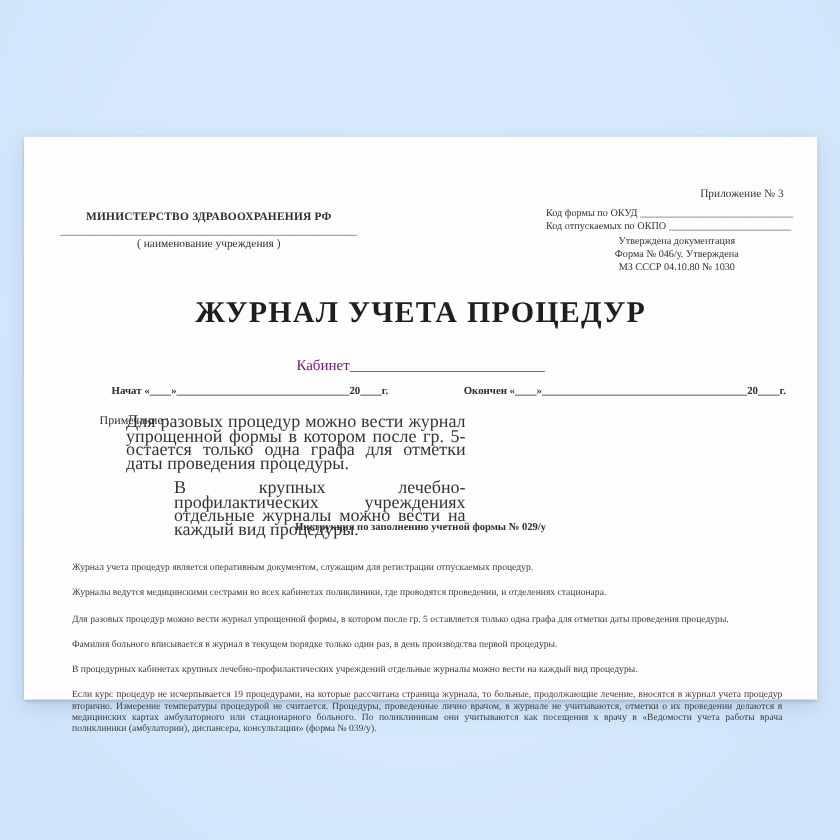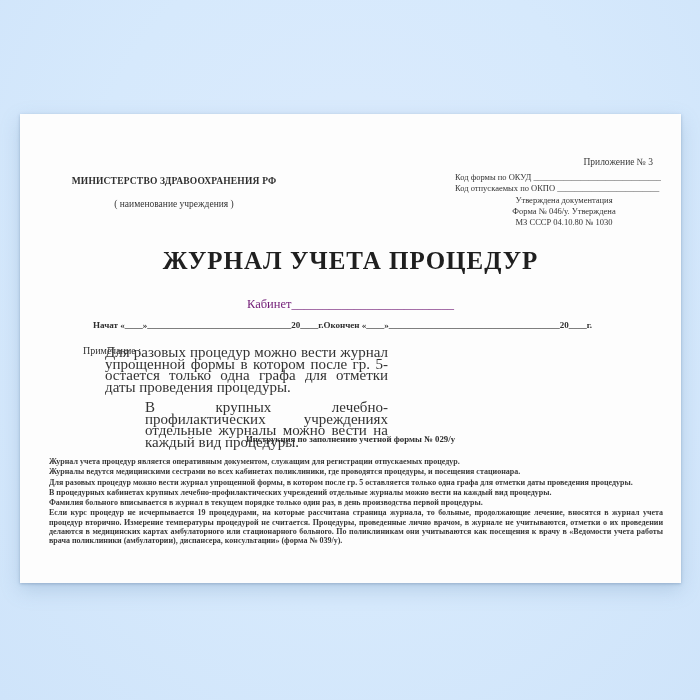--- a/index.html
+++ b/index.html
@@ -38,21 +38,21 @@
     position:absolute;left:0;top:133px;width:100%;
     text-align:center;font-size:25px;font-weight:bold;letter-spacing:1px;
     color:#1f1f1f;white-space:nowrap;
   }
   .cabinet{
     position:absolute;left:0;top:171px;width:100%;
     text-align:center;font-size:12.5px;color:#701a75;white-space:nowrap;margin-top:12px;
   }
   .dates{
     position:absolute;left:73px;right:26px;top:206px;
-    display:flex;justify-content:flex-start;
+    display:flex;justify-content:space-between;
     font-size:9px;font-weight:bold;color:#2e2e2e;
   }
   .dates span{white-space:nowrap;}
   .note-label{
     position:absolute;left:63px;top:221px;
     font-size:10px;color:#333;margin-top:10px;
   }
   .note-body{
     position:absolute;left:85px;top:233px;width:283px;
     font-size:15px;line-height:11.5px;text-align:justify;color:#333;
@@ -60,21 +60,21 @@
   .note-body p{margin:0;}
   .note-body p + p{margin-top:9px;margin-left:40px;}
   .instr-head{
     position:absolute;left:0;top:320px;width:100%;
     text-align:center;font-size:8.8px;font-weight:bold;line-height:10.5px;color:#2e2e2e;
   }
   .body-text{
     position:absolute;left:28px;top:342px;width:616px;
     font-size:8px;line-height:9.3px;text-align:justify;color:#3a3a3a;
   }
-  .body-text p{margin:1px;font-weight:bold;}
+  .body-text p{margin:12px;}
 </style>
 </head>
 <body>
 
 <div class="scene">
   <div class="paper">
 
     <div class="appendix">Приложение № 3</div>
 
     <div class="ministry">
@@ -107,21 +107,21 @@
       <p>Для разовых процедур можно вести журнал упрощенной формы в котором после гр. 5- остается только одна графа для отметки даты проведения процедуры.</p>
       <p>В крупных лечебно-профилактических учреждениях отдельные журналы можно вести на каждый вид процедуры.</p>
     </div>
 
     <div class="instr-head">
       <div>Инструкция по заполнению учетной формы № 029/у</div>
     </div>
 
     <div class="body-text">
       <p>Журнал учета процедур является оперативным документом, служащим для регистрации отпускаемых процедур.</p>
-      <p>Журналы ведутся медицинскими сестрами во всех кабинетах поликлиники, где проводятся процедуры, и посещения стационара.</p>
+      <p>Журналы ведутся медицинскими сестрами во всех кабинетах поликлиники, где проводятся проведении, и отделениях стационара.</p>
       <p>Для разовых процедур можно вести журнал упрощенной формы, в котором после гр. 5 оставляется только одна графа для отметки даты проведения процедуры.</p>
+      <p>Фамилия больного вписывается в журнал в текущем порядке только один раз, в день производства первой процедуры.</p>
       <p>В процедурных кабинетах крупных лечебно-профилактических учреждений отдельные журналы можно вести на каждый вид процедуры.</p>
-      <p>Фамилия больного вписывается в журнал в текущем порядке только один раз, в день производства первой процедуры.</p>
       <p>Если курс процедур не исчерпывается 19 процедурами, на которые рассчитана страница журнала, то больные, продолжающие лечение, вносятся в журнал учета процедур вторично. Измерение температуры процедурой не считается. Процедуры, проведенные лично врачом, в журнале не учитываются, отметки о их проведении делаются в медицинских картах амбулаторного или стационарного больного. По поликлиникам они учитываются как посещения к врачу в «Ведомости учета работы врача поликлиники (амбулатории), диспансера, консультации» (форма № 039/у).</p>
     </div>
 
   </div>
 </div>
 
 </body></html>

